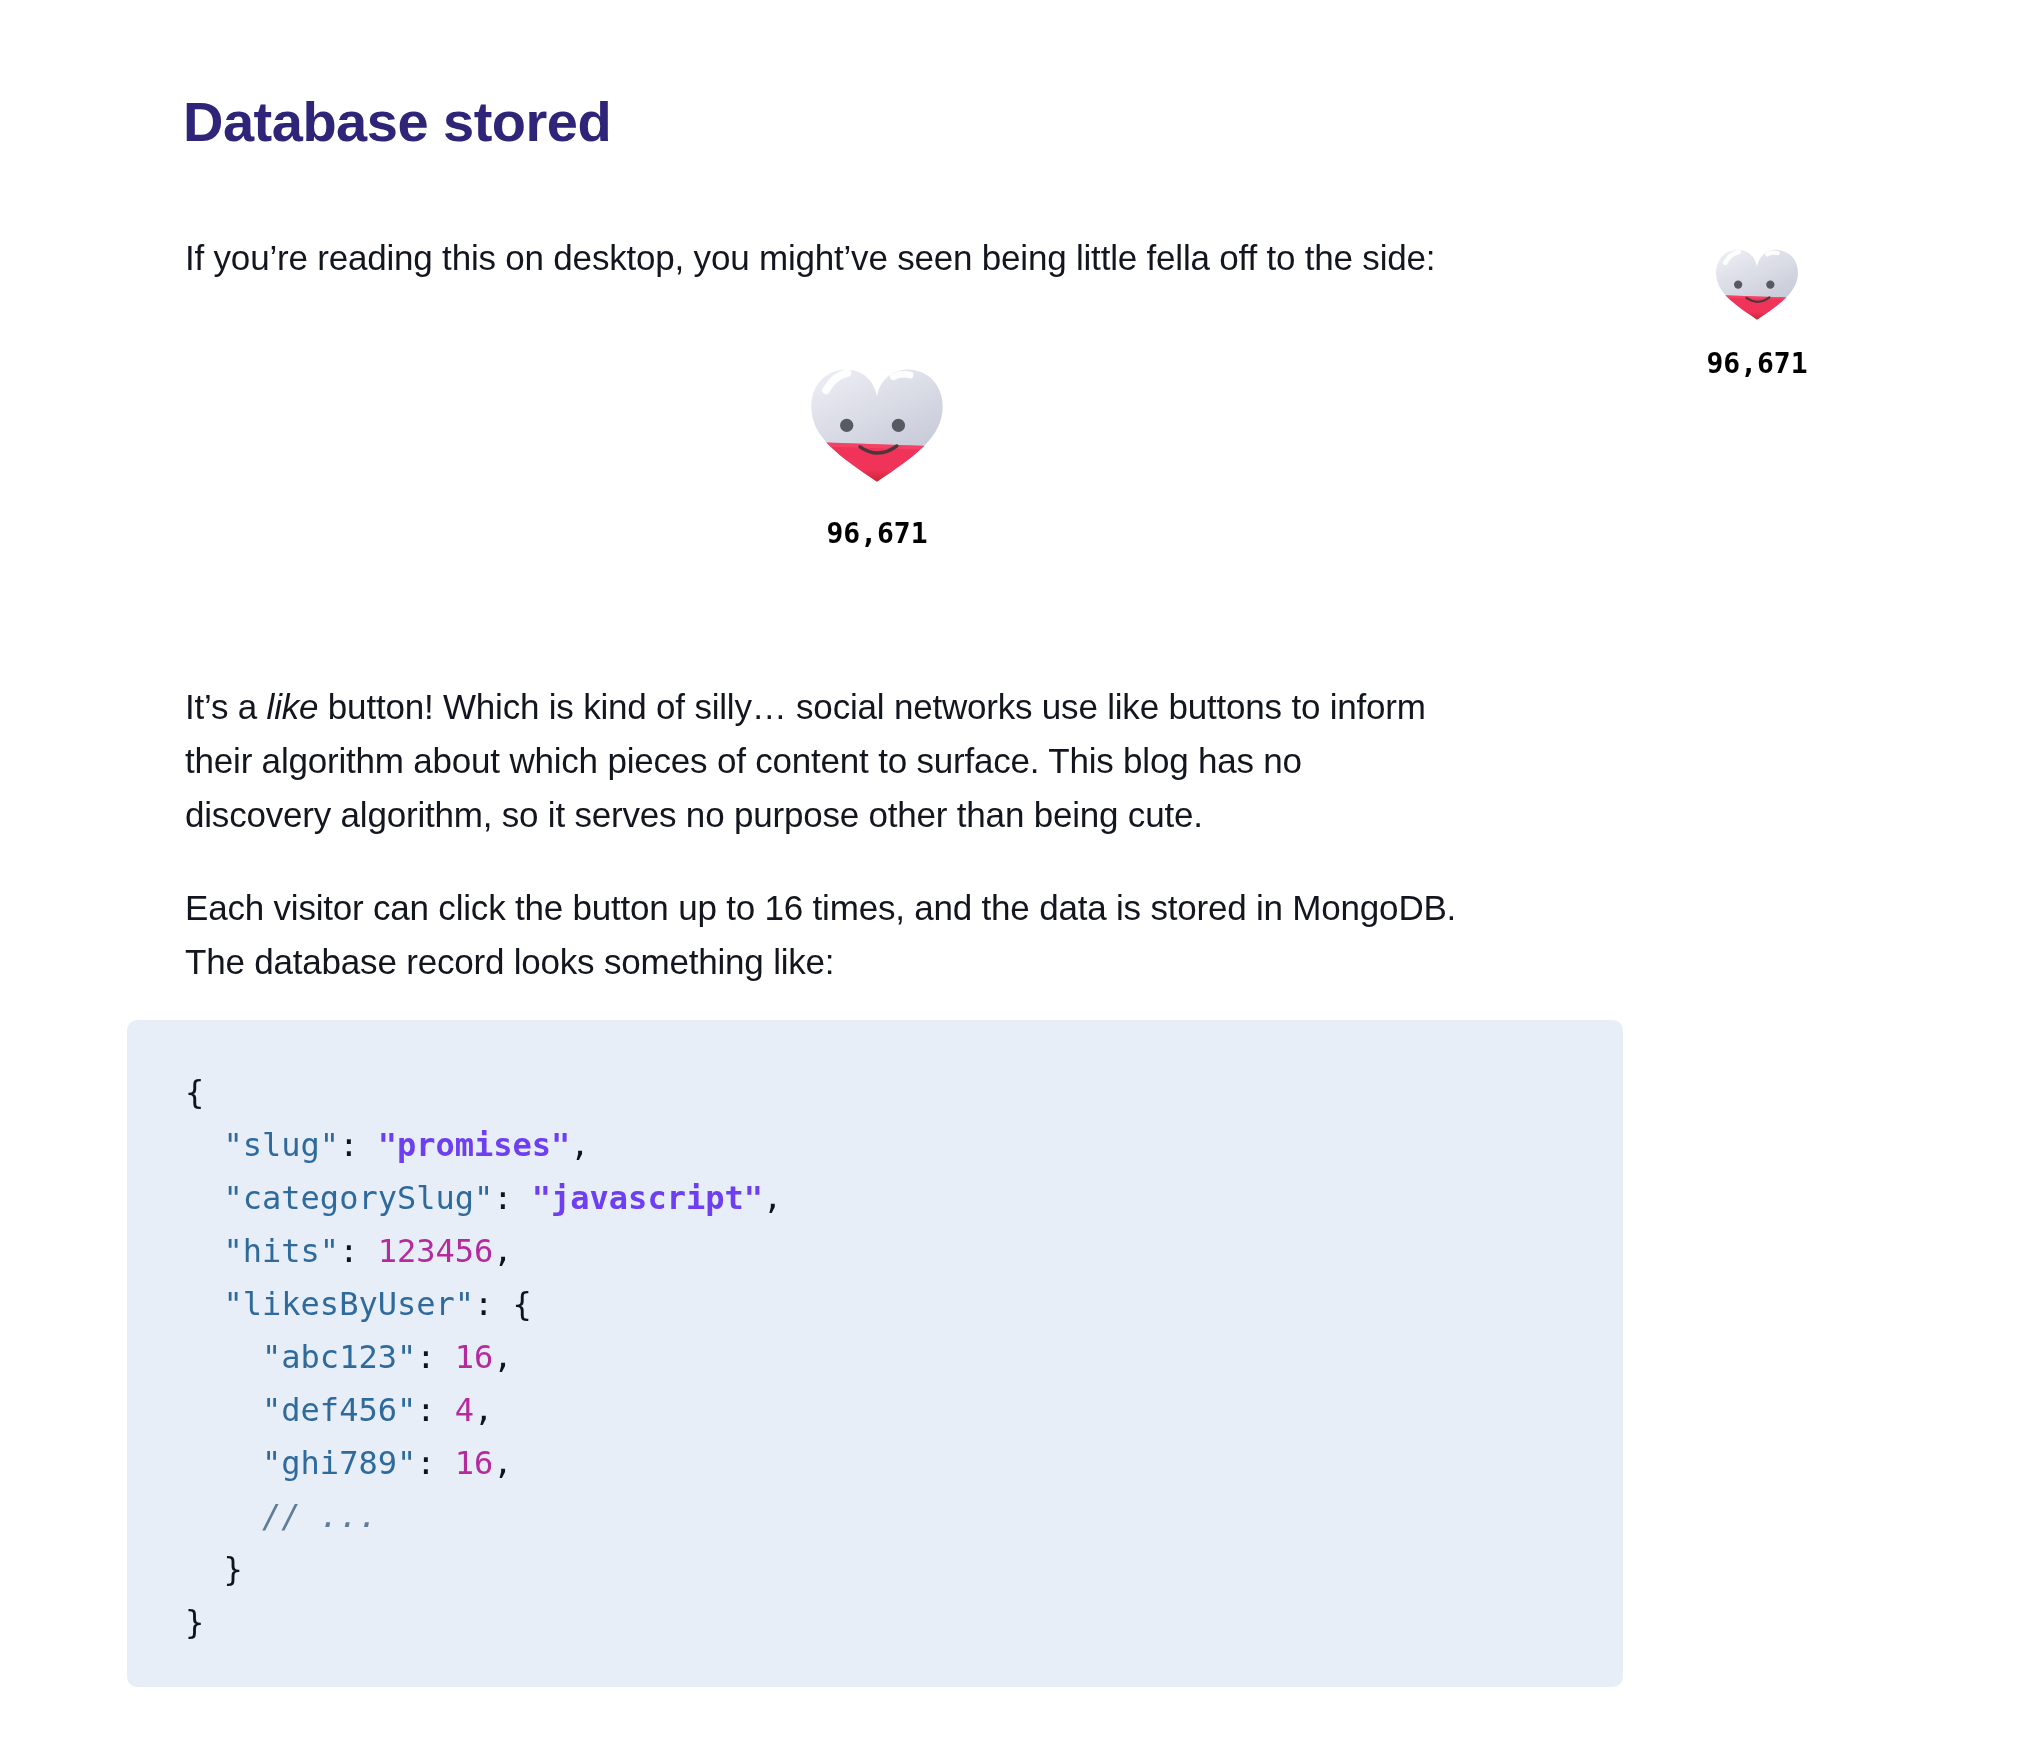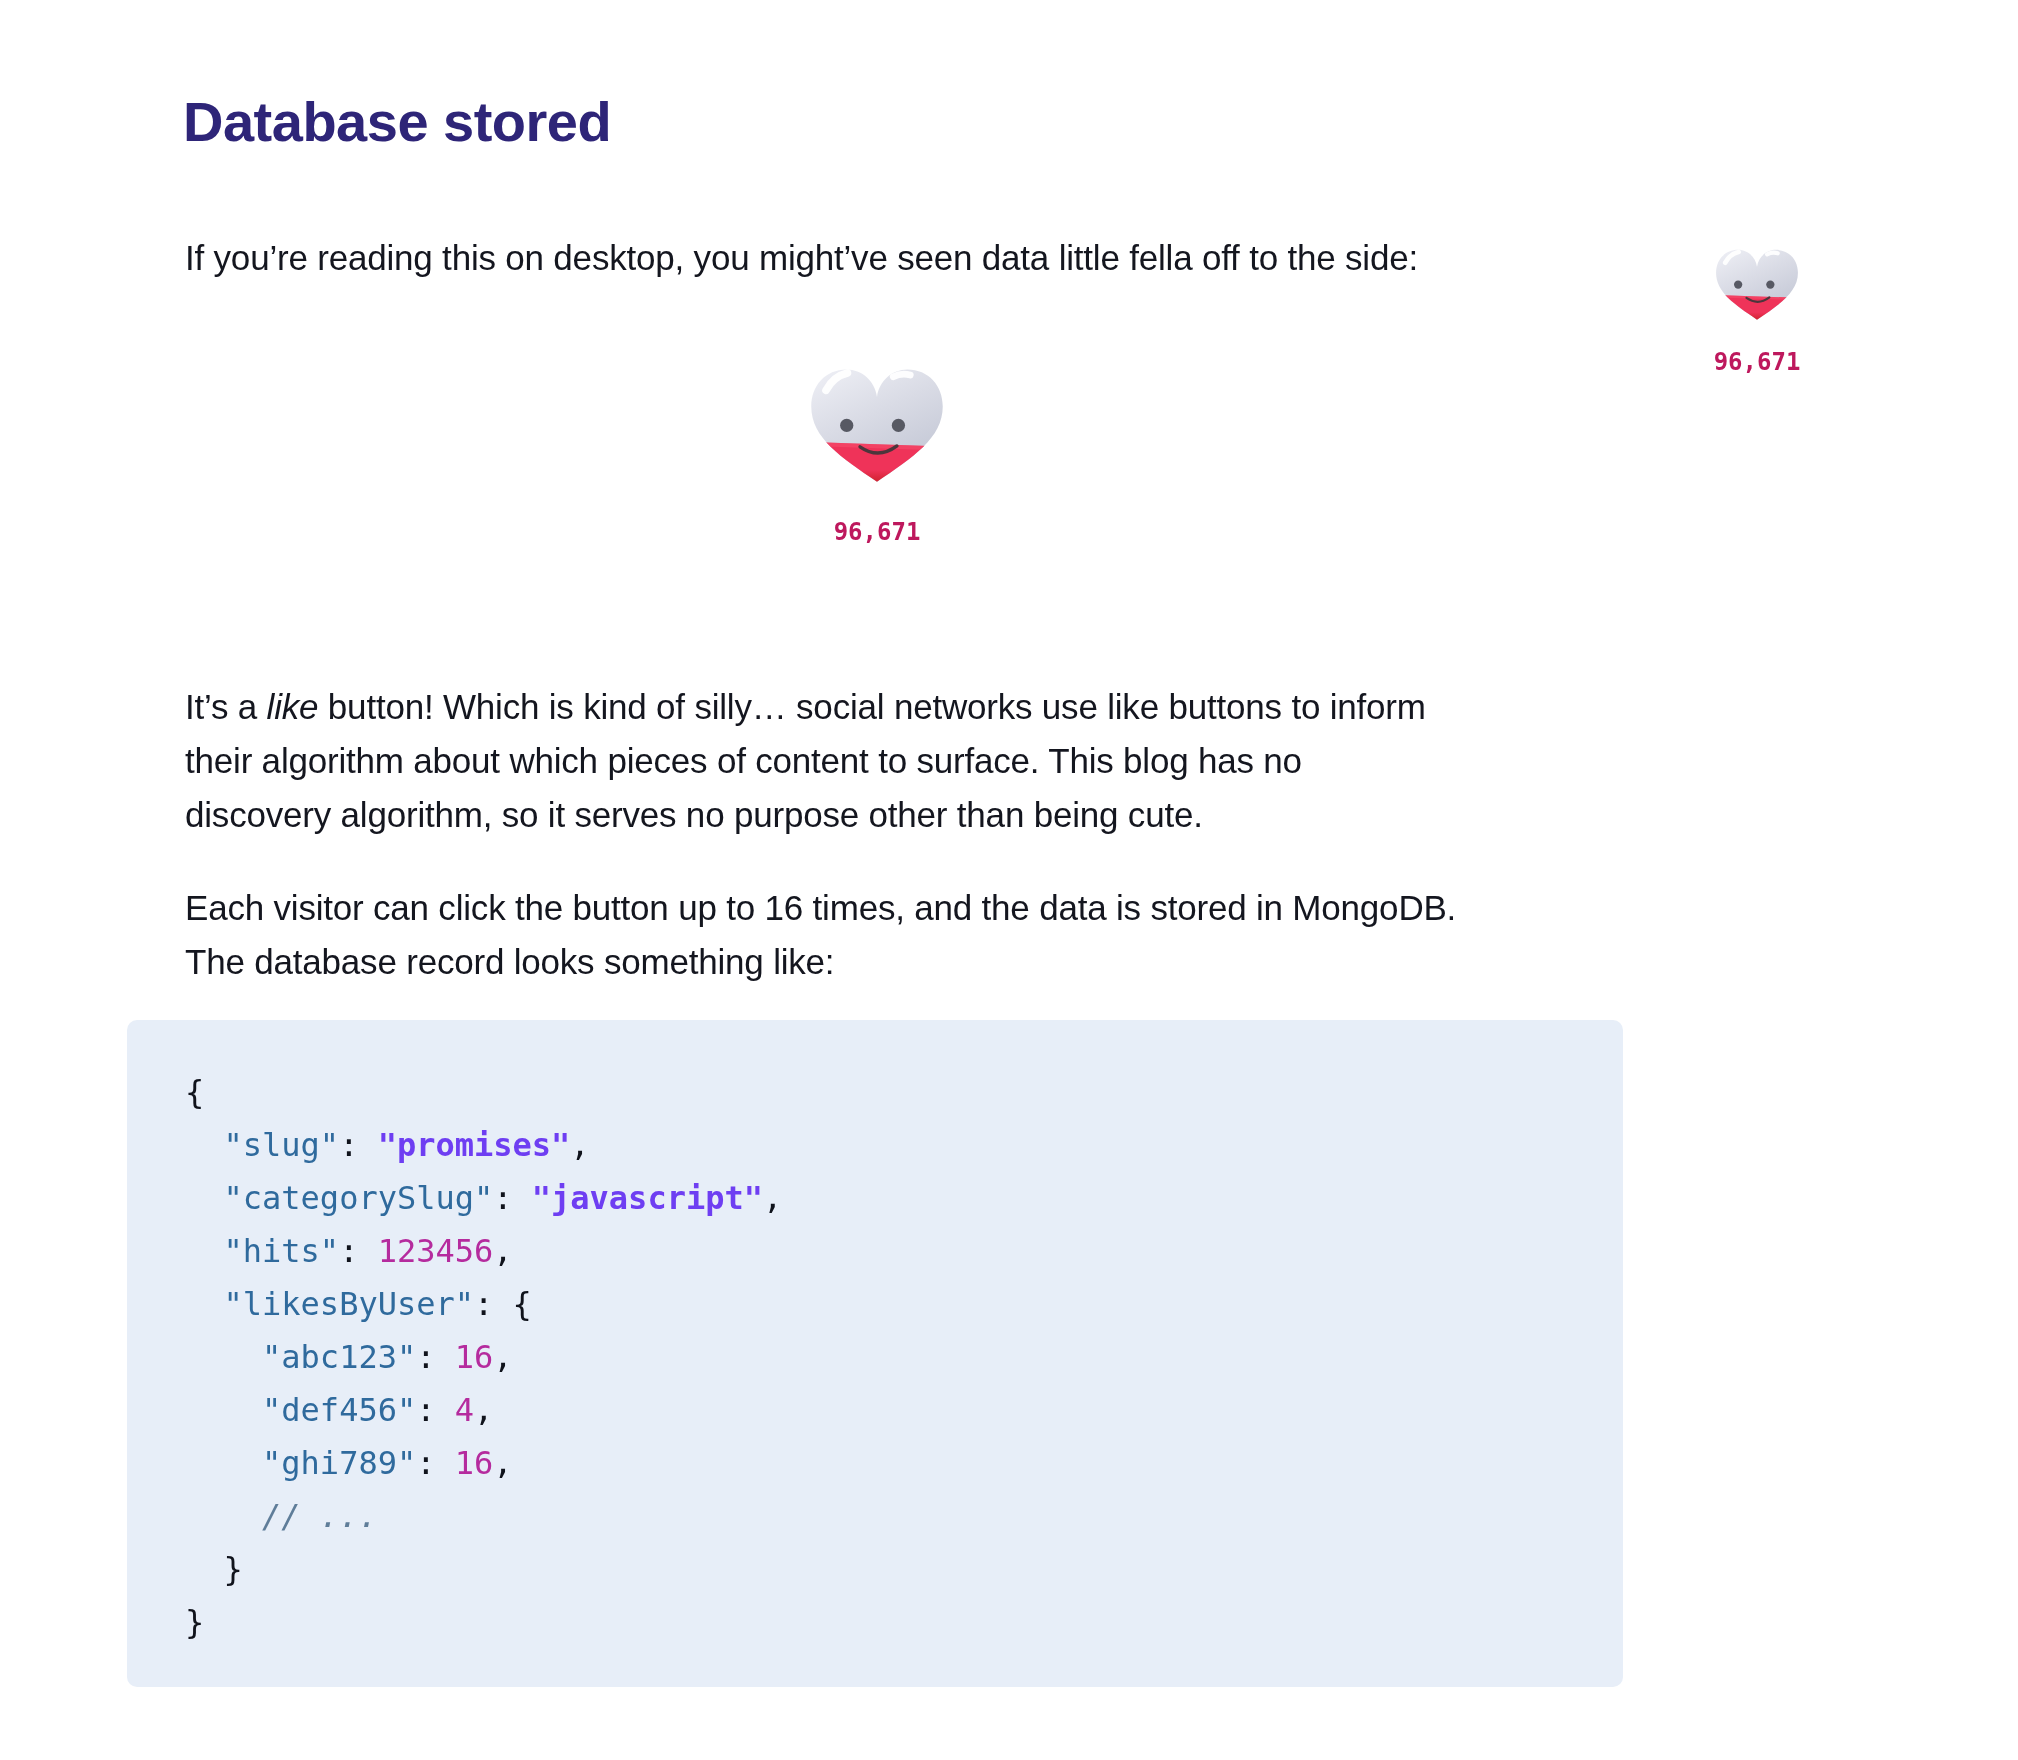--- a/index.html
+++ b/index.html
@@ -45,23 +45,23 @@
     left: 740px;
     top: 357px;
     width: 274px;
     text-align: center;
   }
   .heart-big { width: 148px; height: 130px; display: block; margin: 0 auto; }
 
   .count {
     font-family: "DejaVu Sans Mono", monospace;
     font-weight: bold;
-    font-size: 24px;
+    font-size: 28px;
     line-height: 1.1;
-    color: #be185d;
+    color: #000000;
   }
   .fig .count { margin-top: 32px; }
 
   .side-like {
     position: absolute;
     left: 1697px;
     top: 242px;
     width: 120px;
     text-align: center;
   }
@@ -124,21 +124,21 @@
       <circle cx="64.5" cy="46.3" r="4.5" fill="#575963"></circle>
       <path d="M38.5 60.8 Q51 69.5 63.5 60.2" stroke="#4c363c" stroke-width="2.3" stroke-linecap="round" fill="none"></path>
     </symbol>
   </defs>
 </svg>
 
 <div class="page">
 
   <h1 class="title">Database stored</h1>
 
-  <p class="para p1">If you’re reading this on desktop, you might’ve seen data little fella off to the side:</p>
+  <p class="para p1">If you’re reading this on desktop, you might’ve seen being little fella off to the side:</p>
 
   <figure class="fig">
     <svg class="heart-big">
         <use href="#heartSym"></use>
       </svg>
     <figcaption class="count">96,671</figcaption>
   </figure>
 
   <p class="para p2"><span>It’s a </span><em>like</em><span> button! Which is kind of silly… social networks use like buttons to inform
 their algorithm about which pieces of content to surface. This blog has no

